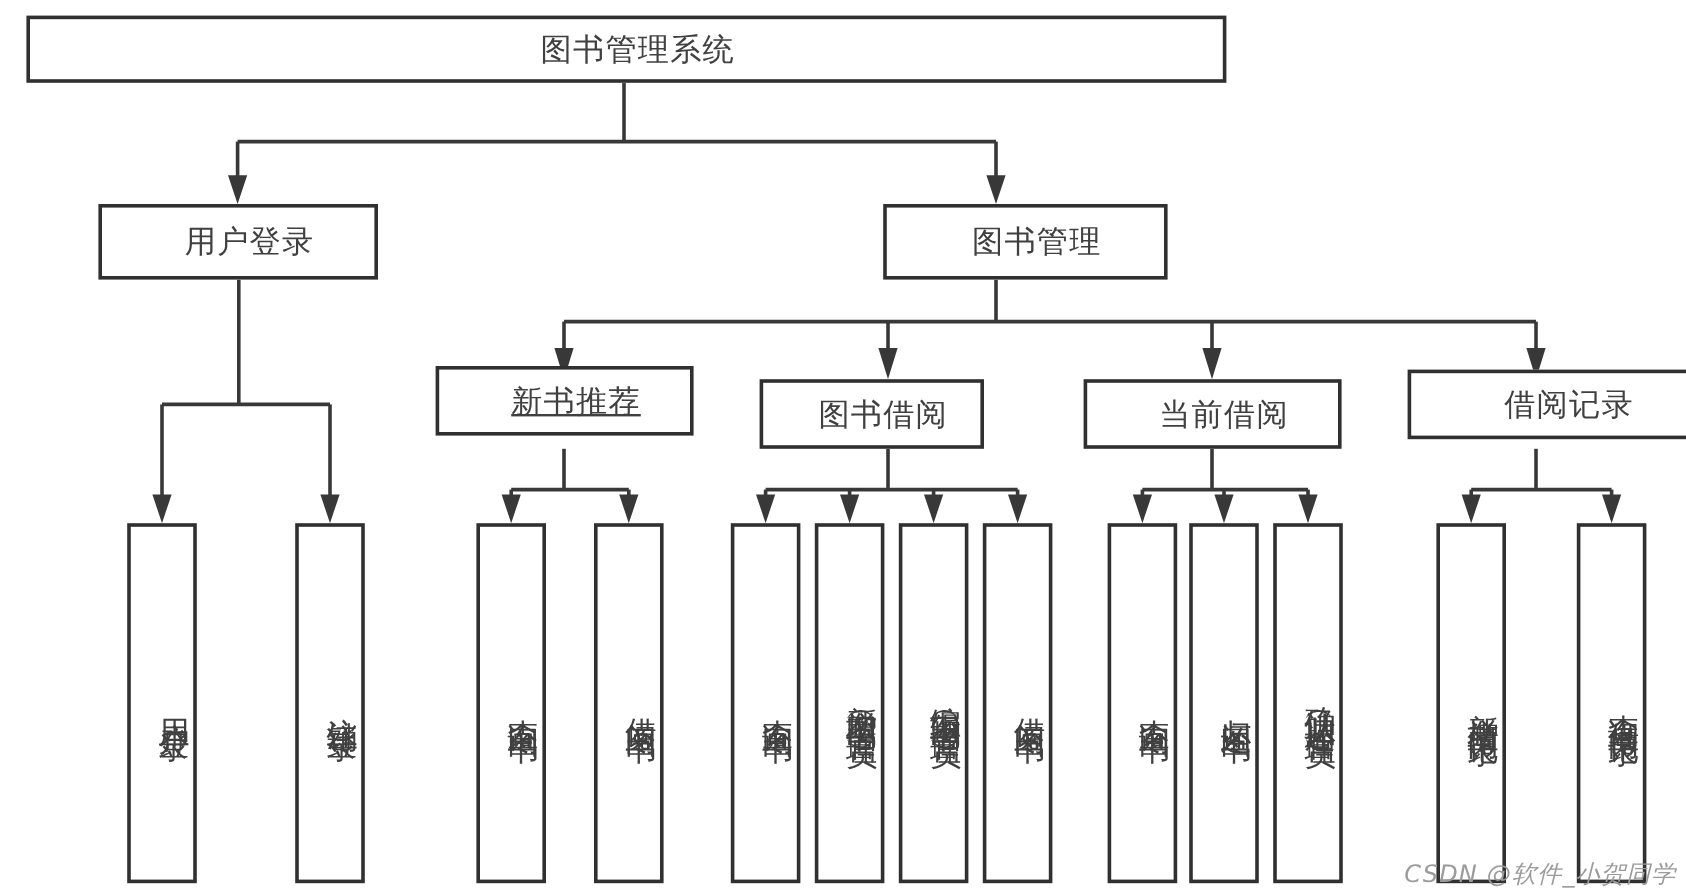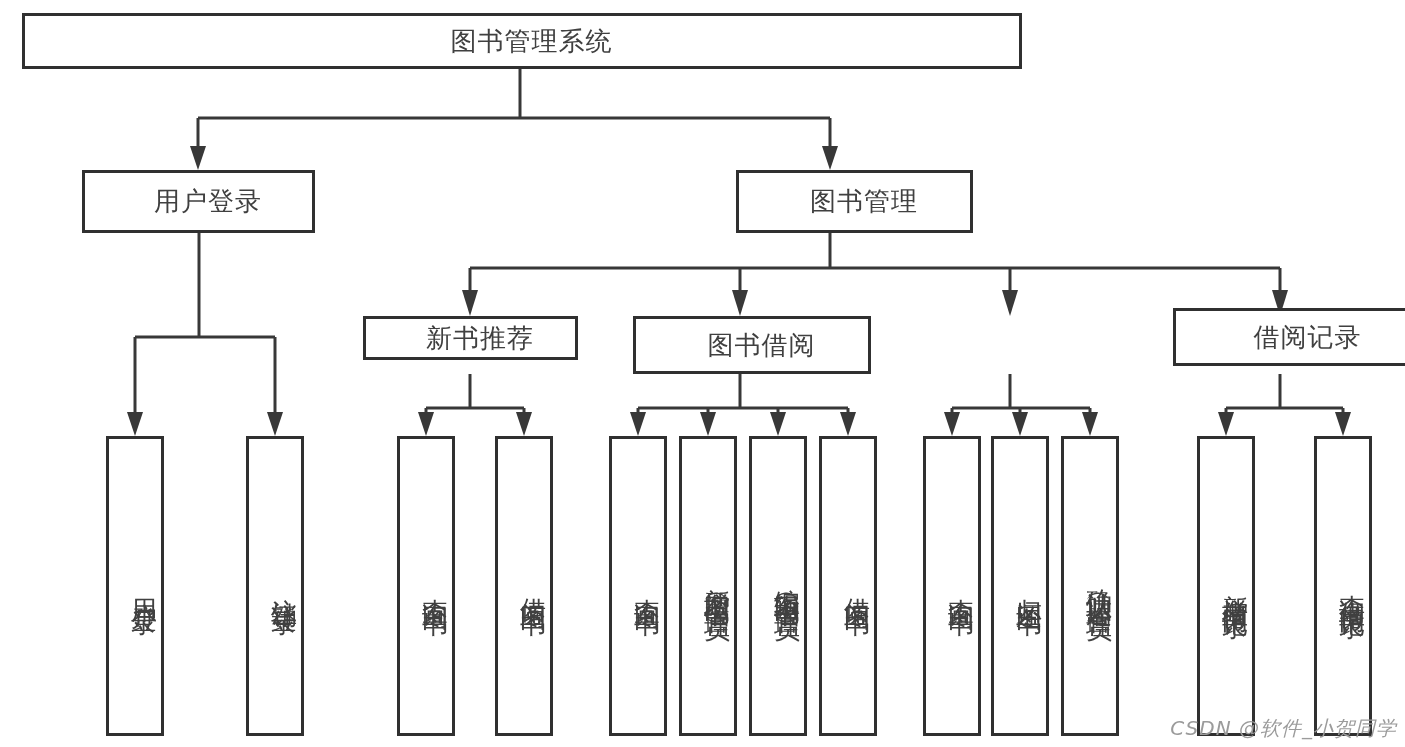--- a/index.html
+++ b/index.html
@@ -135,25 +135,28 @@
     <span class="lbl">图书管理系统</span>
   </div>
 
   <div class="node h" style="left:82px;top:170px;width:233px;height:63px;">
     <span class="lbl">用户登录</span>
   </div>
   <div class="node h" style="left:711px;top:170px;width:237px;height:63px;margin-left:25px;">
     <span class="lbl">图书管理</span>
   </div>
 
-  <div class="node h" style="left:363px;top:316px;width:215px;height:44px;">
+  <div class="node h" style="left:363px;top:305px;width:215px;height:58px;text-decoration:underline;">
     <span class="lbl">新书推荐</span>
   </div>
-  <div class="node h" style="left:633px;top:316px;width:238px;height:58px;">
+  <div class="node h" style="left:633px;top:316px;width:187px;height:58px;">
     <span class="lbl">图书借阅</span>
+  </div>
+  <div class="node h" style="left:903px;top:316px;width:215px;height:58px;">
+    <span class="lbl">当前借阅</span>
   </div>
   <div class="node h" style="left:1173px;top:308px;width:250px;height:58px;">
     <span class="lbl">借阅记录</span>
   </div>
 
   <div class="node v" style="left:106px;top:436px;width:58px;height:300px;">
     <span class="lbl">用户登录</span>
   </div>
   <div class="node v" style="left:246px;top:436px;width:58px;height:300px;">
     <span class="lbl">注销登录</span>

